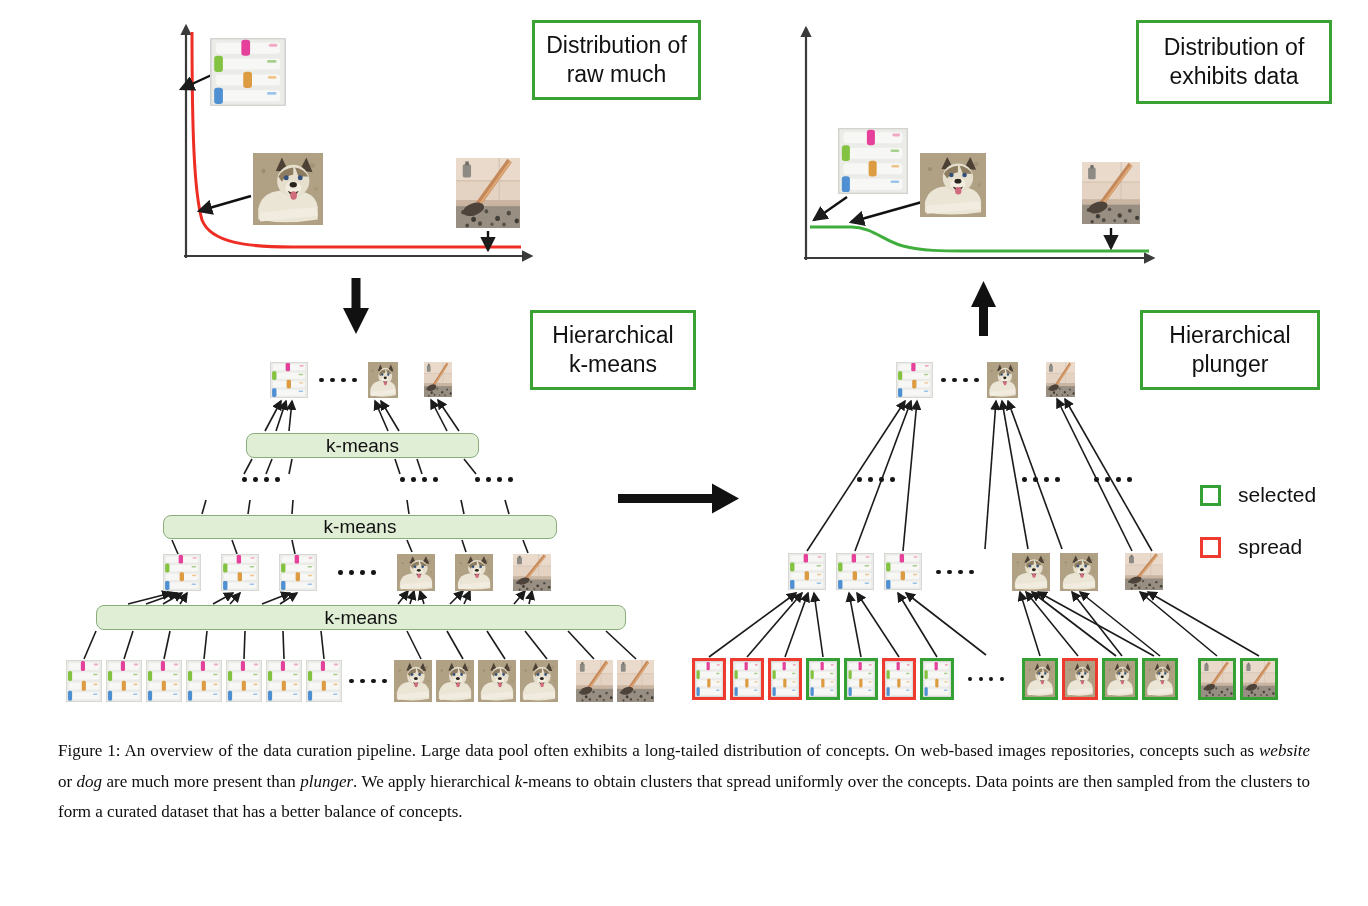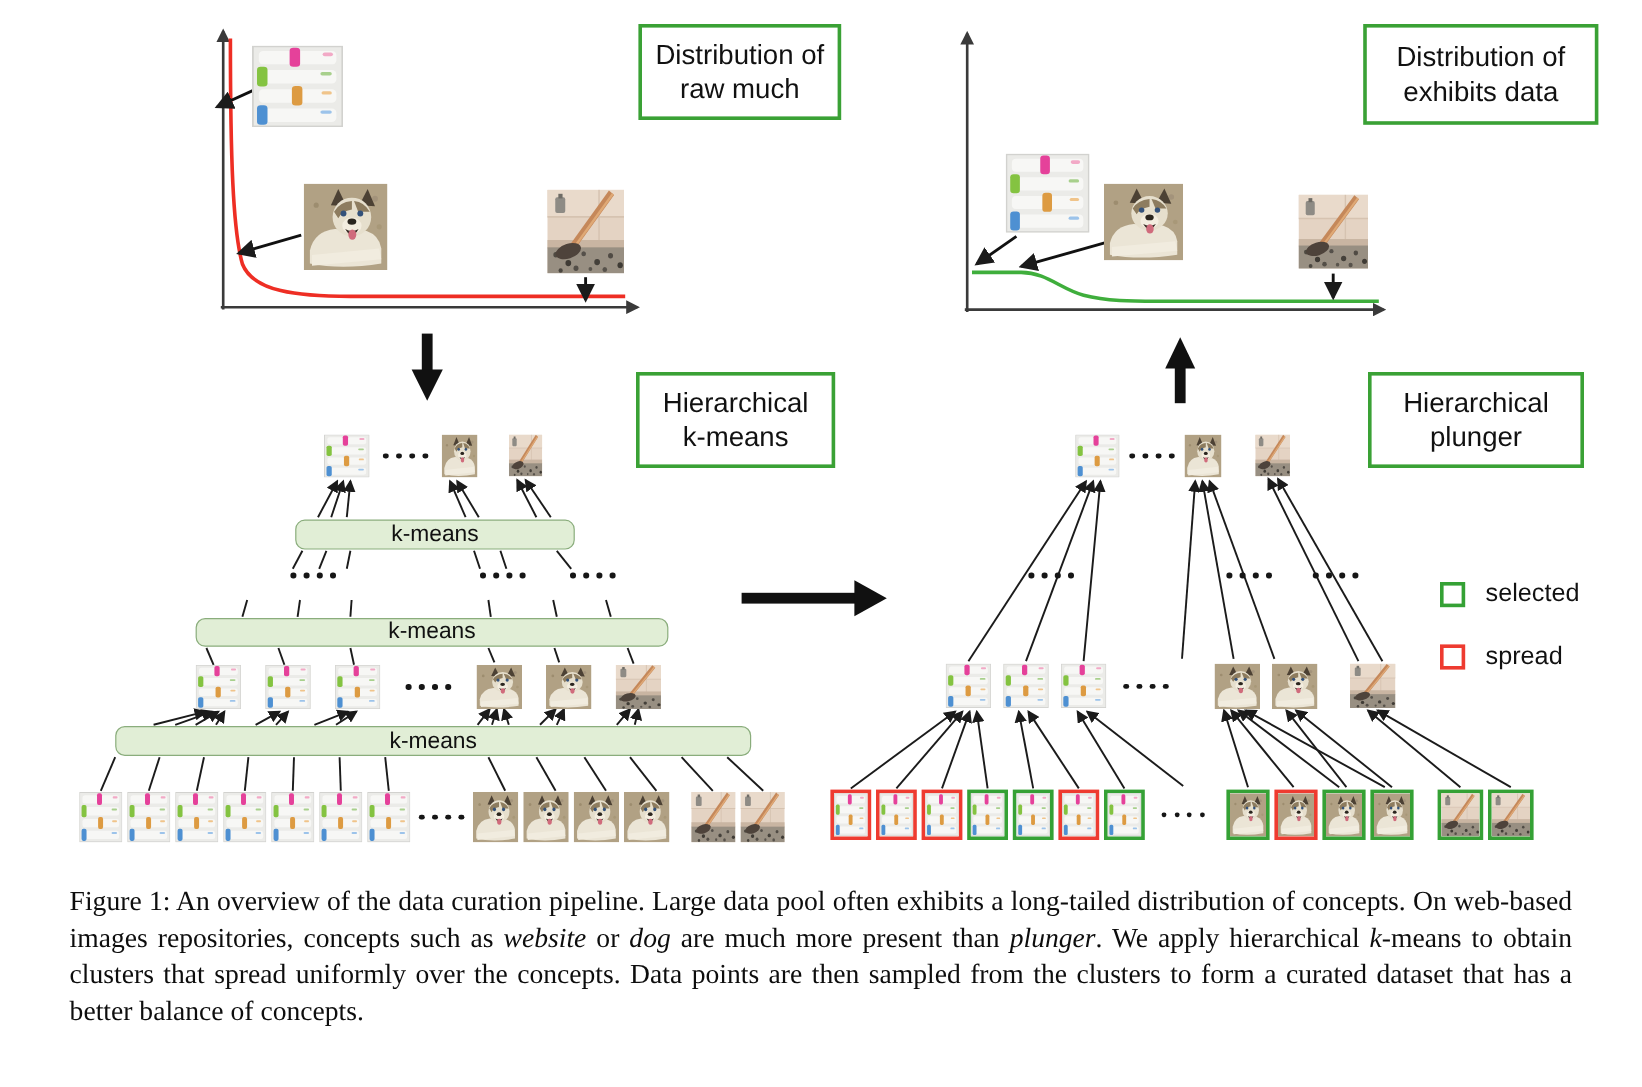--- a/index.html
+++ b/index.html
@@ -62,21 +62,21 @@
   .row-r-bot .dots{width:36px;margin-left:10px;}
   .row-r-bot .dots + .t-dog{margin-left:14px;}
   .row-r-bot .t-dog + .t-plunger{margin-left:16px;}
 
   .legend-item{position:absolute;display:flex;align-items:center;gap:17px;font-size:21px;color:#111;}
   .sw{width:21px;height:21px;box-sizing:border-box;background:#fff;flex:none;}
   .sw-green{border:3.5px solid #35a135;}
   .sw-red{border:3.5px solid #ee3b30;}
 
   .caption{position:absolute;left:58px;top:736px;width:1252px;margin:0;
-    font-family:"Liberation Serif",serif;font-size:23px;line-height:30.6px;
+    font-family:"Liberation Serif",serif;font-size:17px;line-height:30.6px;
     text-align:justify;color:#0d0d0d;}
   .caption em{font-style:italic;}
 </style>
 </head>
 <body>
 
 <div class="canvas">
 
   <svg class="lines" viewBox="0 0 1368 906">
     <defs>

